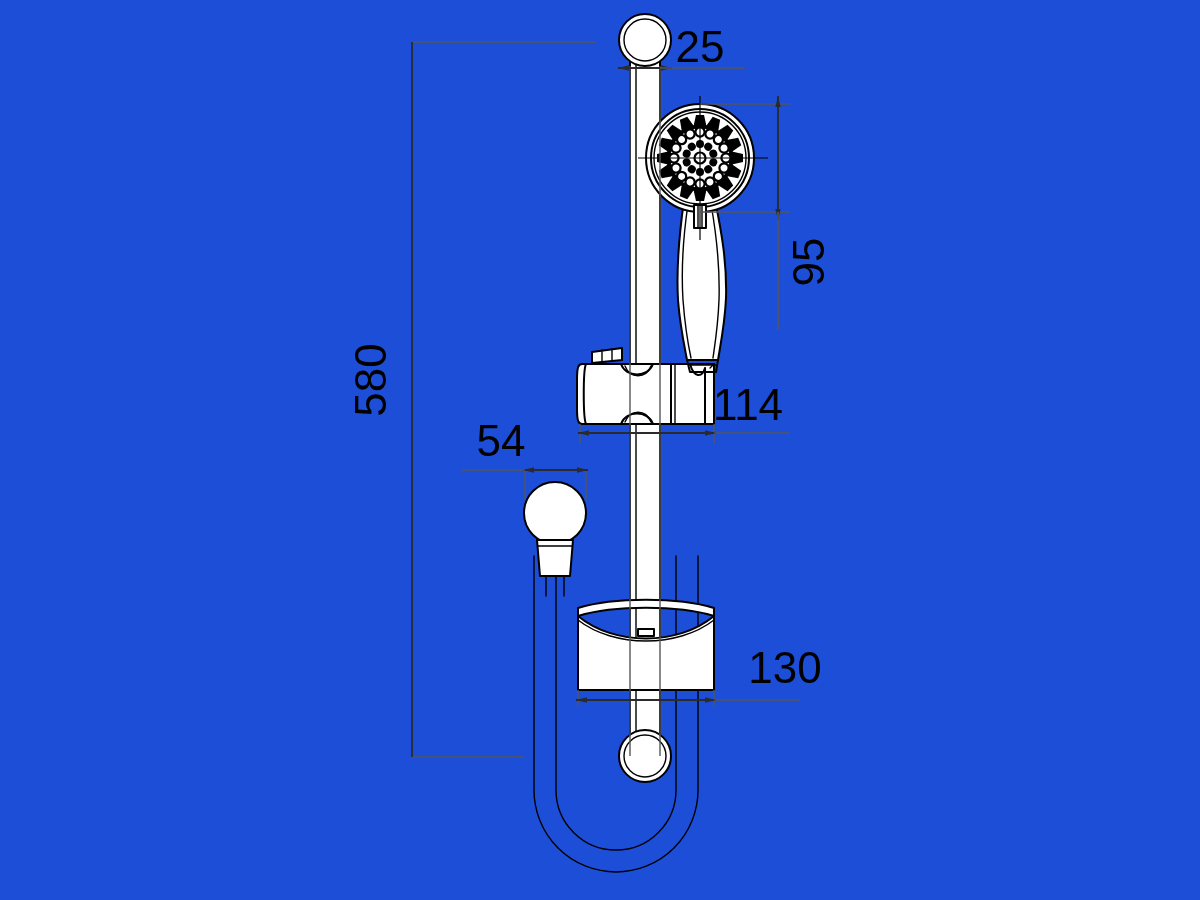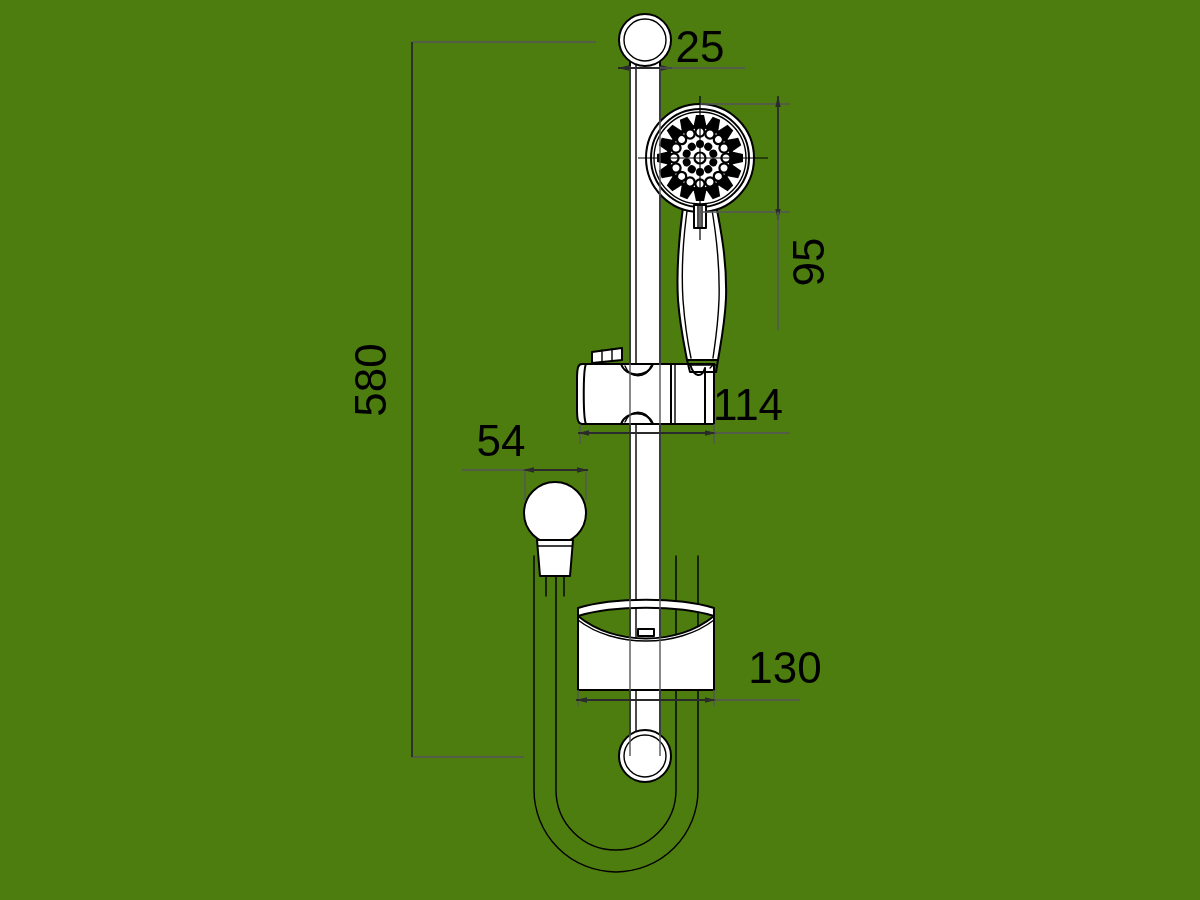--- a/index.html
+++ b/index.html
@@ -11,21 +11,21 @@
   body {
     width: 1200px;
     height: 900px;
     overflow: hidden;
     font-family: "Liberation Sans", sans-serif;
   }
   #drawing-root {
     position: relative;
     width: 1200px;
     height: 900px;
-    background: #4d7c0f;
+    background: #1d4ed8;
   }
   svg#drawing-canvas {
     display: block;
     width: 1200px;
     height: 900px;
   }
   .dim-text {
     font-family: "Liberation Sans", sans-serif;
     font-size: 44px;
     fill: #000000;

